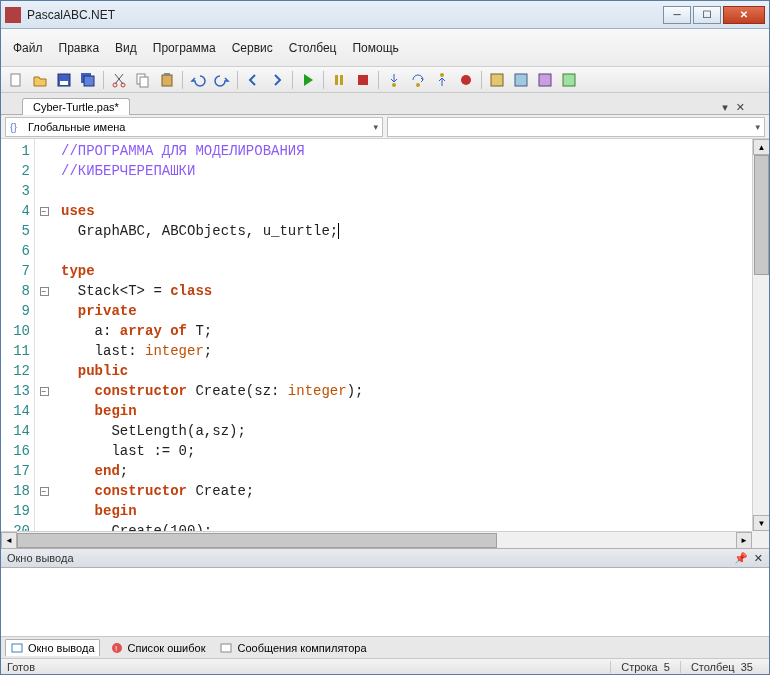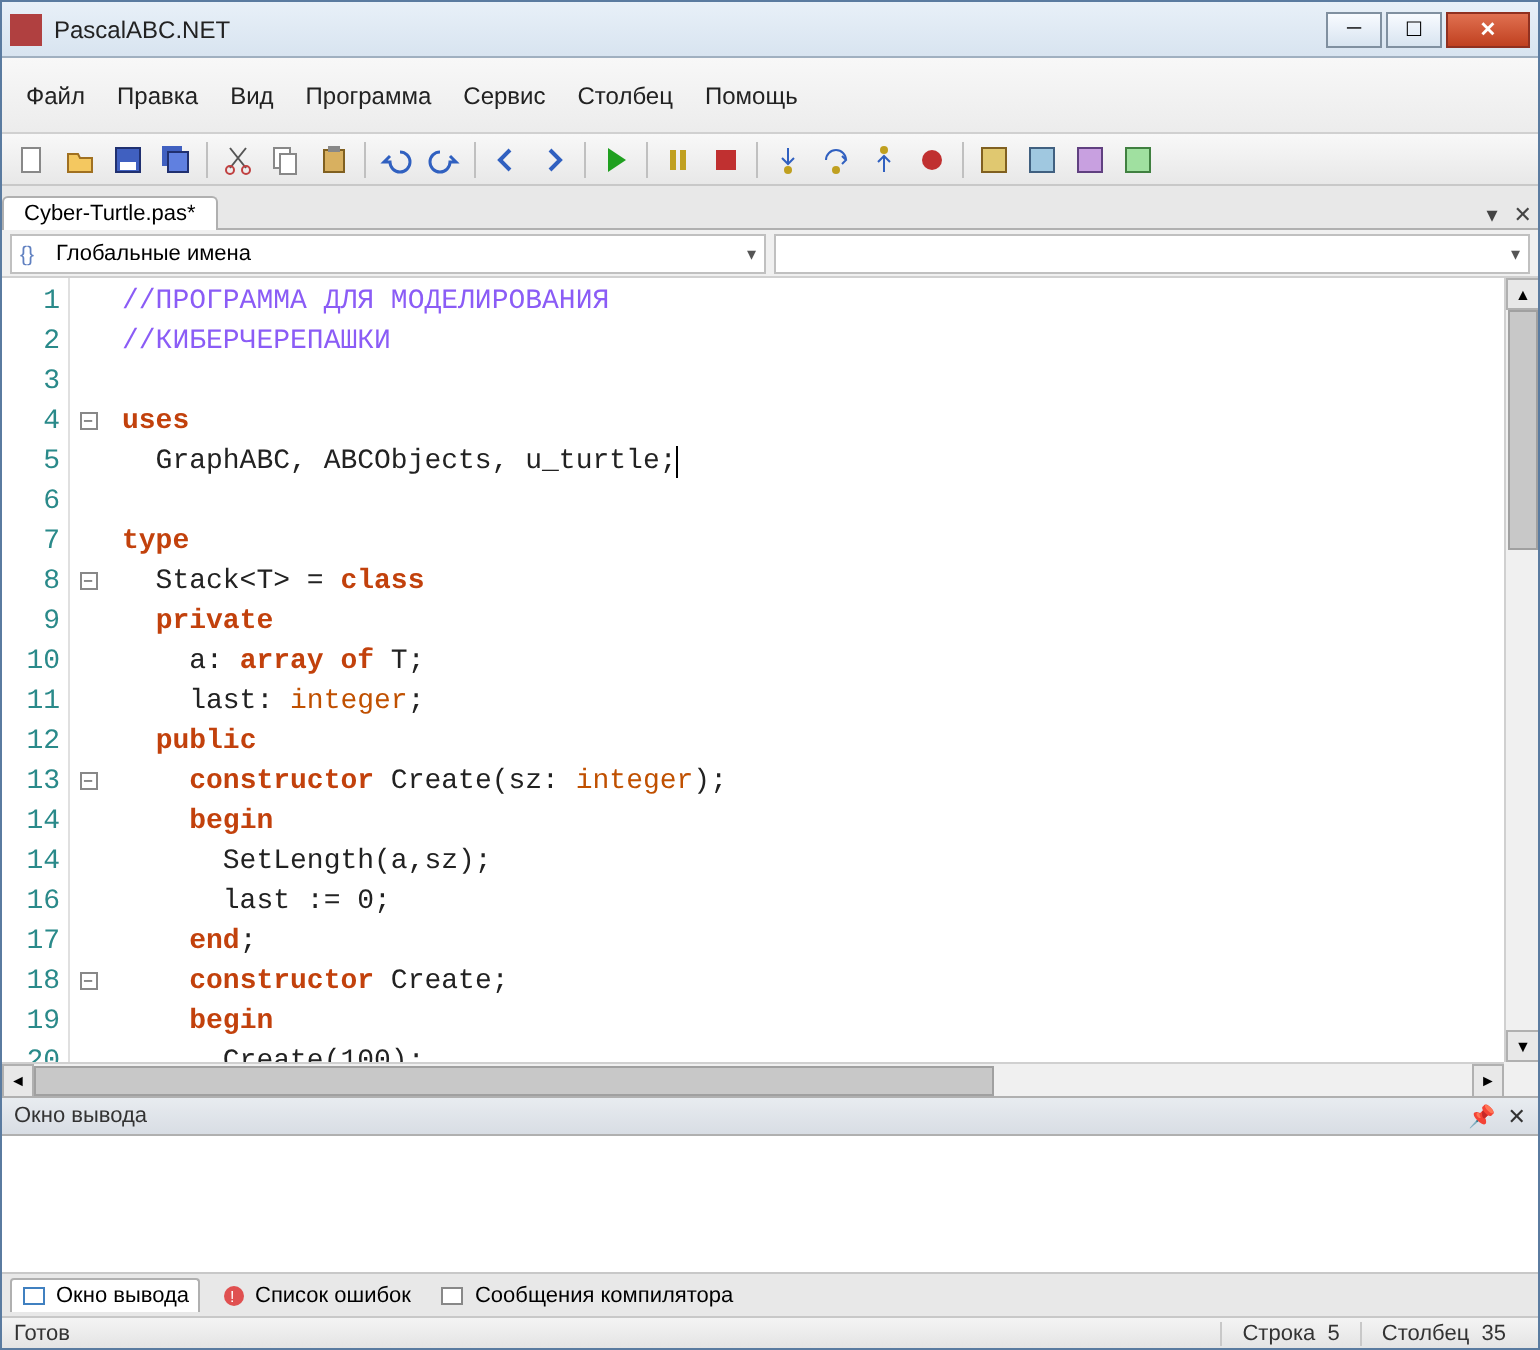--- a/index.html
+++ b/index.html
@@ -12,21 +12,21 @@
   .winbtn.close { background: linear-gradient(#e07050,#c04020); color: #fff; border-color: #903020; width: 42px; font-weight: bold; }
   
   .menubar { height: 38px; background: linear-gradient(#f8f8f8,#ececec); display: flex; align-items: center; padding: 12px 4px; border-bottom: 1px solid #d0d0d0; text-align: center; }
   .menuitem { padding: 2px 8px; font-size: 12px; color: #222; cursor: default; }
   
   .toolbar { height: 26px; background: linear-gradient(#f8f8f8,#e8e8e8); display: flex; align-items: center; padding: 0 4px; gap: 2px; border-bottom: 1px solid #c8c8c8; }
   .tbtn { width: 22px; height: 22px; display: flex; align-items: center; justify-content: center; border: 1px solid transparent; cursor: default; }
   .tsep { width: 1px; height: 18px; background: #c0c0c0; margin: 0 2px; }
   .ticon { width: 16px; height: 16px; }
   
-  .tabrow { height: 22px; background: #e8e8e8; display: flex; align-items: flex-end; padding: 0 0; border-bottom: 1px solid #b0b0b0; position: relative; }
+  .tabrow { height: 22px; background: #e8e8e8; display: flex; align-items: flex-end; padding: 0 21px; border-bottom: 1px solid #b0b0b0; position: relative; }
   .filetab { background: #fff; border: 1px solid #b0b0b0; border-bottom: none; padding: 2px 10px; font-size: 11px; border-radius: 3px 3px 0 0; position: relative; top: 1px; }
   .tabright { margin-left: auto; display:flex; gap:2px; align-items:center; }
   .tabright span { cursor:default; font-size:11px; color:#444; padding:0 3px;}
   
   .combo-row { height: 24px; background: #f0f0f0; display: flex; align-items: center; padding: 2px 4px; gap: 4px; border-bottom: 1px solid #d0d0d0; }
   .combo { flex: 1; height: 20px; border: 1px solid #c0c0c0; background: #fff; display: flex; align-items: center; padding: 0 4px; font-size: 11px; position: relative; }
   .combo .arrow { margin-left: auto; font-size: 9px; color: #555; }
   .combo-icon { width:14px; height:14px; margin-right:4px; }
   
   .editor-wrap { flex: 1; display: flex; background: #fff; overflow: hidden; position: relative; }

